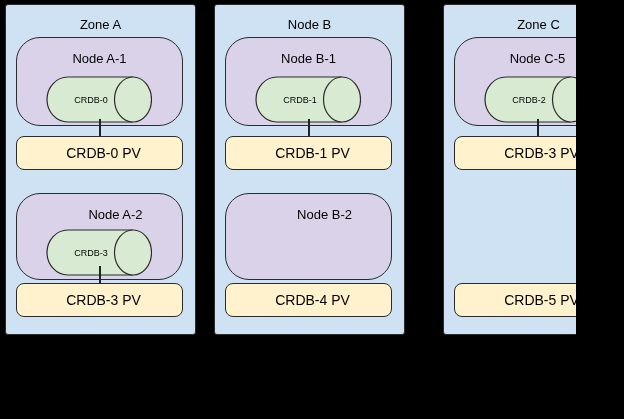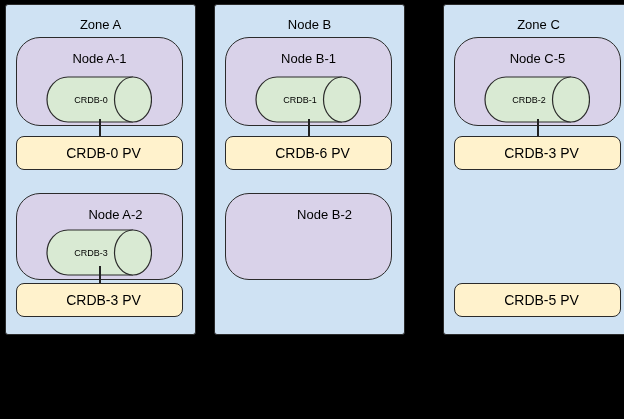--- a/index.html
+++ b/index.html
@@ -4,21 +4,21 @@
 <style>
   html, body {
     margin: 0;
     padding: 0;
     background: #000000;
     font-family: "Liberation Sans", sans-serif;
     color: #000000;
   }
   .canvas {
     position: relative;
-    width: 624px;
+    width: 576px;
     height: 419px;
     background: #000000;
     overflow: hidden;
   }
   .zone {
     position: absolute;
     top: 4px;
     width: 191px;
     height: 331px;
     background: #cfe2f3;
@@ -130,25 +130,28 @@
     <div class="node node-1">
       <div class="node-title">Node B-1</div>
       <svg class="cyl cyl-1" width="108" height="47" viewBox="0 0 108 47">
         <path d="M 89 1 H 24 A 21 22.5 0 0 0 24 46 H 89" fill="#d9ead3" stroke="#2b2b2b" stroke-width="1.2"></path>
         <ellipse cx="89" cy="23.5" rx="18.5" ry="22.5" fill="#d9ead3" stroke="#2b2b2b" stroke-width="1.2"></ellipse>
         <text x="47" y="27" text-anchor="middle">CRDB-1</text>
       </svg>
     </div>
     <div class="conn conn-1"></div>
     <div class="pv pv-1">
-      <span>CRDB-6 PV</span>
+      <span>CRDB-1 PV</span>
     </div>
 
     <div class="node node-2">
       <div class="node-title">Node B-2</div>
+    </div>
+    <div class="pv pv-2">
+      <span>CRDB-4 PV</span>
     </div>
   </div>
 
   <div class="zone zone-c">
     <div class="zone-title">Zone C</div>
 
     <div class="node node-1">
       <div class="node-title">Node C-5</div>
       <svg class="cyl cyl-1" width="108" height="47" viewBox="0 0 108 47">
         <path d="M 89 1 H 24 A 21 22.5 0 0 0 24 46 H 89" fill="#d9ead3" stroke="#2b2b2b" stroke-width="1.2"></path>

